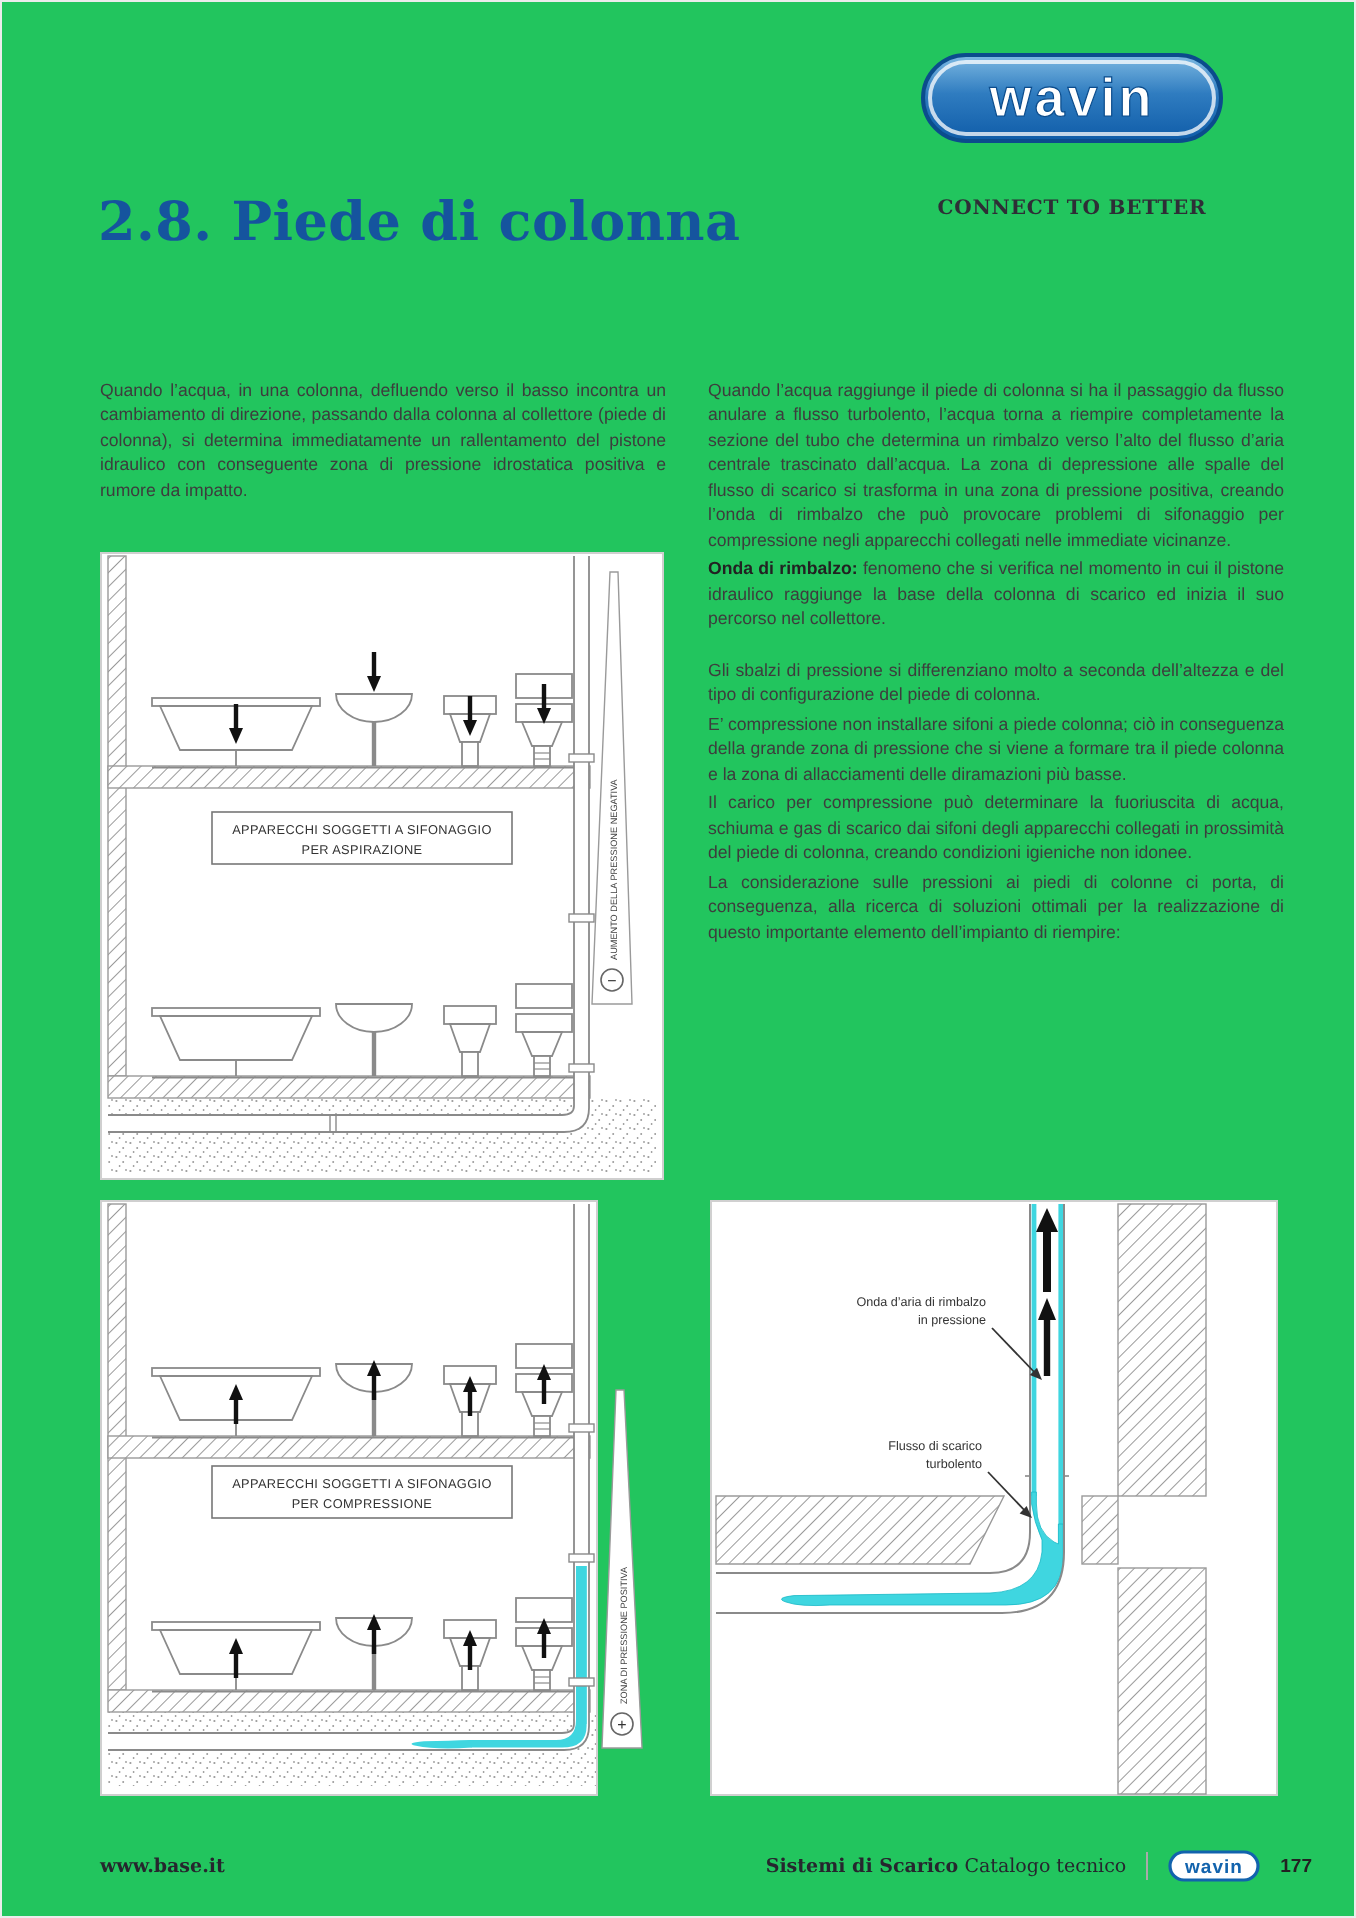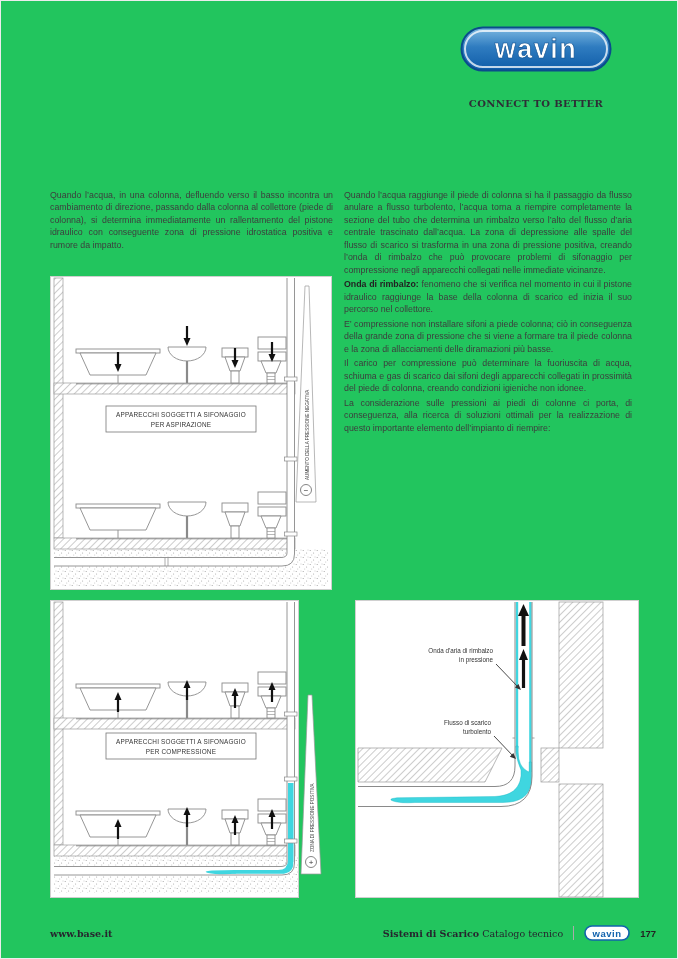--- a/index.html
+++ b/index.html
@@ -4,21 +4,21 @@
 <style>
   html,body{margin:0;padding:0;background:#fff;}
   #page{position:relative;width:678px;height:959px;background:#22c55e;overflow:hidden;
         font-family:"Liberation Sans",sans-serif;outline:1px solid #ececec;outline-offset:-1px;}
   .logo-wrap{position:absolute;top:26px;left:460px;width:152px;text-align:center;}
   .tagline{margin-top:22px;font-family:"DejaVu Serif",serif;font-weight:700;font-size:10px;
            letter-spacing:.4px;color:#2e2e36;white-space:nowrap;}
   .page-title{position:absolute;top:96px;left:49px;font-family:"DejaVu Serif",serif;
               font-weight:700;font-size:27px;color:#15549e;letter-spacing:.2px;}
   .col-left{position:absolute;left:50px;top:189px;width:283px;}
-  .col-right{position:absolute;left:344px;top:189px;width:288px;}
+  .col-right{position:absolute;left:354px;top:189px;width:288px;}
   .para{font-size:8.8px;line-height:1.42;color:#3d3d3d;text-align:justify;margin:0 0 2px 0;}
   .para b{color:#222;}
   .gap-top{margin-top:13px;}
   .diag{position:absolute;}
   #d1{left:50px;top:276px;} #d2{left:50px;top:600px;} #d3{left:355px;top:600px;}
   svg text{font-family:"Liberation Sans",sans-serif;}
   .footer{position:absolute;left:50px;right:22px;top:925px;display:flex;
           justify-content:space-between;align-items:center;}
   .footer-left{font-family:"DejaVu Serif",serif;font-weight:700;font-size:9.5px;color:#26262e;}
   .footer-right{display:flex;align-items:center;gap:10px;}
@@ -79,28 +79,30 @@
 
   <div class="logo-wrap">
     <svg width="152" height="46" viewBox="0 0 152 46">
       <rect x="1.5" y="1.5" width="149" height="43" rx="21.5" fill="url(#logograd)" stroke="#0b4c8c" stroke-width="2"></rect>
       <rect x="5" y="5" width="142" height="36" rx="18" fill="none" stroke="rgba(255,255,255,0.75)" stroke-width="2"></rect>
       <text x="76" y="32" text-anchor="middle" font-size="27" font-weight="bold" fill="#ffffff" stroke="#0b4c8c" stroke-width="0.6" letter-spacing="1.5">wavin</text>
     </svg>
     <div class="tagline">CONNECT TO BETTER</div>
   </div>
 
+  <div class="page-title">2.8. Piede di colonna</div>
 
   <div class="col-left">
     <p class="para">Quando l’acqua, in una colonna, defluendo verso il basso incontra un cambiamento di direzione, passando dalla colonna al collettore (piede di colonna), si determina immediatamente un rallentamento del pistone idraulico con conseguente zona di pressione idrostatica positiva e rumore da impatto.</p>
   </div>
 
   <div class="col-right">
     <p class="para">Quando l’acqua raggiunge il piede di colonna si ha il passaggio da flusso anulare a flusso turbolento, l’acqua torna a riempire completamente la sezione del tubo che determina un rimbalzo verso l’alto del flusso d’aria centrale trascinato dall’acqua. La zona di depressione alle spalle del flusso di scarico si trasforma in una zona di pressione positiva, creando l’onda di rimbalzo che può provocare problemi di sifonaggio per compressione negli apparecchi collegati nelle immediate vicinanze.</p>
     <p class="para"><b>Onda di rimbalzo:</b><span> fenomeno che si verifica nel momento in cui il pistone idraulico raggiunge la base della colonna di scarico ed inizia il suo percorso nel collettore.</span></p>
+    <p class="para gap-top">Gli sbalzi di pressione si differenziano molto a seconda dell’altezza e del tipo di configurazione del piede di colonna.</p>
     <p class="para">E’ compressione non installare sifoni a piede colonna; ciò in conseguenza della grande zona di pressione che si viene a formare tra il piede colonna e la zona di allacciamenti delle diramazioni più basse.</p>
     <p class="para">Il carico per compressione può determinare la fuoriuscita di acqua, schiuma e gas di scarico dai sifoni degli apparecchi collegati in prossimità del piede di colonna, creando condizioni igieniche non idonee.</p>
     <p class="para">La considerazione sulle pressioni ai piedi di colonne ci porta, di conseguenza, alla ricerca di soluzioni ottimali per la realizzazione di questo importante elemento dell’impianto di riempire:</p>
   </div>
 
   <div id="d1" class="diag">
     <svg width="282" height="314" viewBox="0 0 282 314">
       <rect x="0.5" y="0.5" width="281" height="313" fill="#fff" stroke="#cfcfcf"></rect>
       <rect x="4" y="2" width="9" height="260" fill="url(#hat)" stroke="#9a9a9a" stroke-width="0.7"></rect>
       <rect x="4" y="273" width="274" height="37" fill="url(#stip)"></rect>

